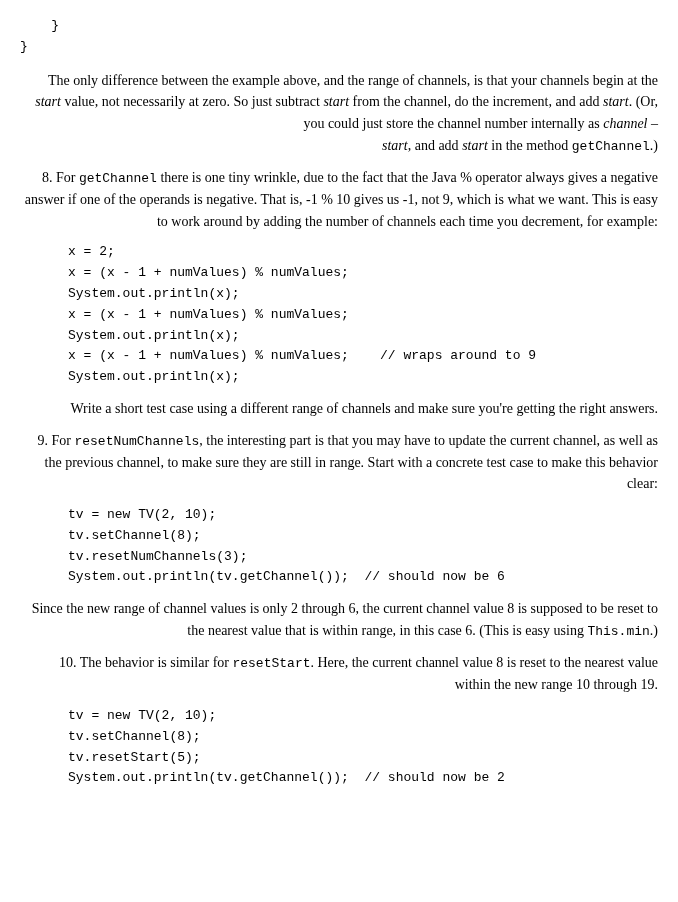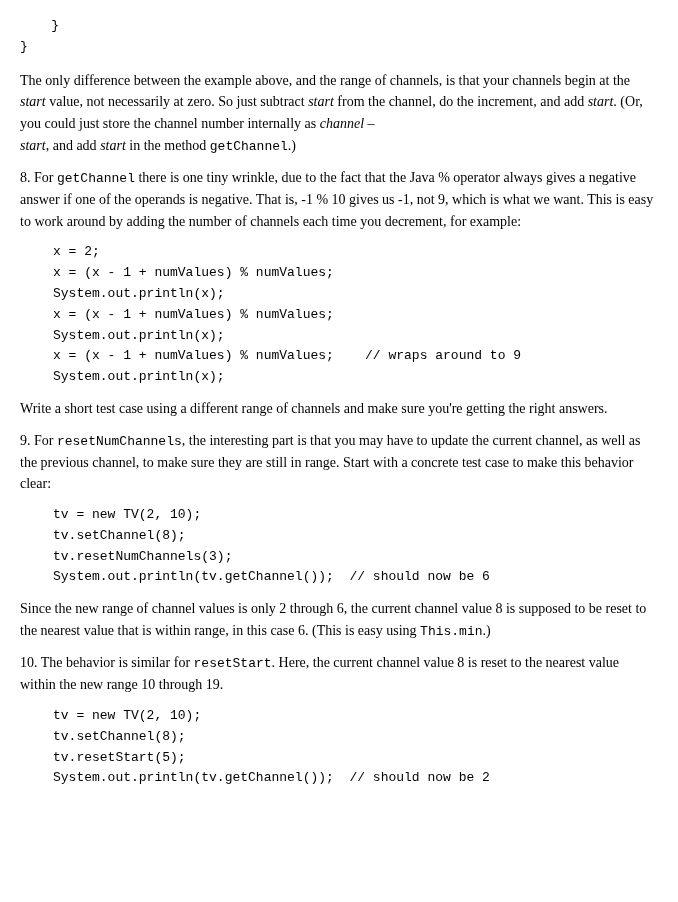--- a/index.html
+++ b/index.html
@@ -12,38 +12,39 @@
       font-family: Georgia, 'Times New Roman', serif;
       font-size: 14px;
       color: #000000;
       padding: 16px 20px;
       line-height: 1.5;
       width: 678px;
     }
     .code-block {
       font-family: 'Courier New', Courier, monospace;
       font-size: 13px;
-      margin: 10px 0 10px 33px;
+      margin: 10px 0 10px 48px;
       line-height: 1.6;
     }
     .code-line {
       display: block;
       white-space: pre;
     }
     .inline-code {
       font-family: 'Courier New', Courier, monospace;
       font-size: 13px;
       margin-top: 21px;
     }
     .italic {
       font-style: italic;
     }
     p {
       margin-bottom: 10px;
       line-height: 1.55;
+      text-align: right;
     }
     .closing-brace {
       font-family: 'Courier New', Courier, monospace;
       font-size: 13px;
       margin-bottom: 12px;
       line-height: 1.6;
     }
   </style>
 </head>
 <body>

